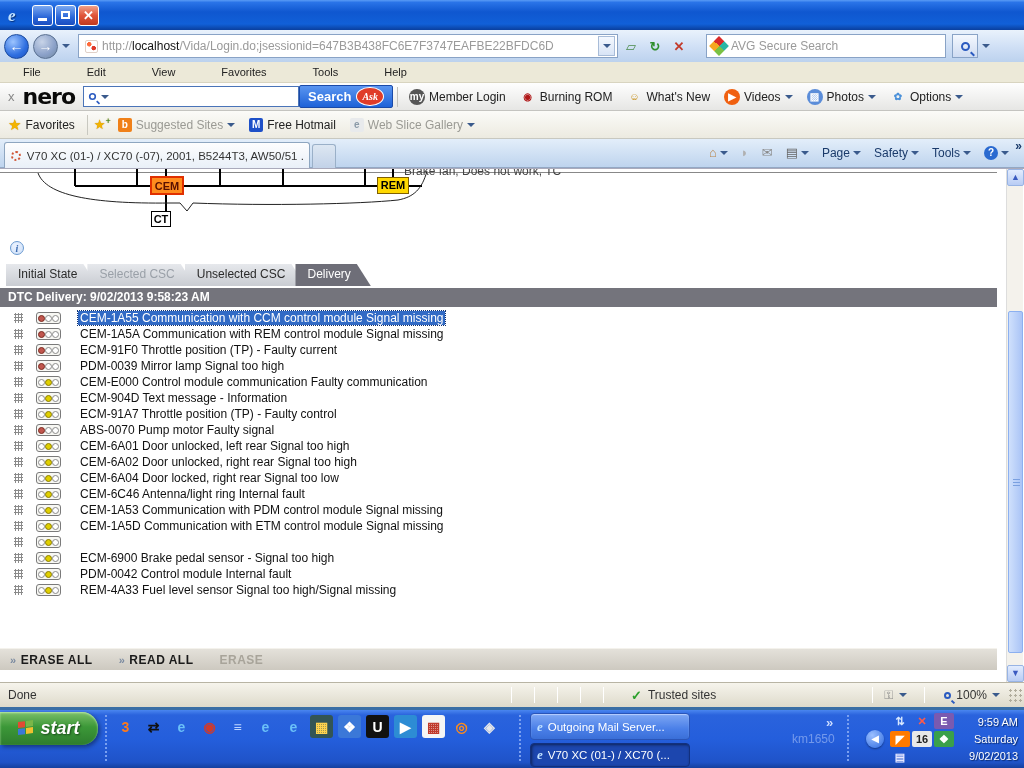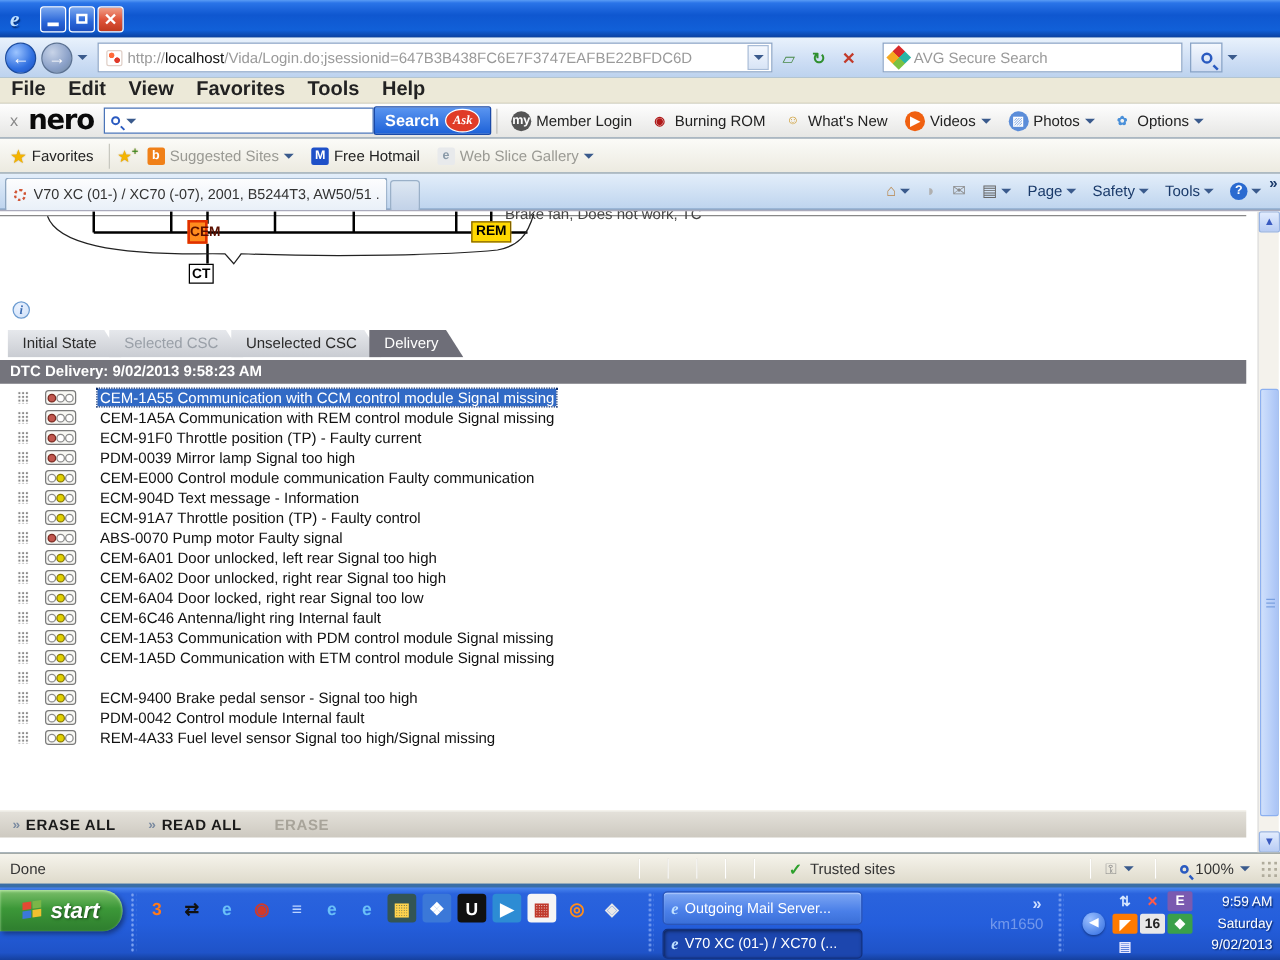--- a/index.html
+++ b/index.html
@@ -37,21 +37,21 @@
   #avg-box { margin-left:16px; width:240px; height:24px; background:#fff; border:1px solid #89a3c6; display:flex; align-items:center; }
   .avg-logo { width:14px; height:14px; margin:0 5px; transform:rotate(45deg);
     background:conic-gradient(#2ab5a5 0 25%, #7ac143 0 50%, #f5a820 0 75%, #d82a2a 0); }
   #avg-ph { color:#9a9a9a; font-size:12px; }
   #search-go { width:26px; height:24px; margin-left:6px; background:linear-gradient(180deg,#f4f8fe,#cfdcf2); border:1px solid #89a3c6; display:flex; align-items:center; justify-content:center; }
   .mag { width:9px; height:9px; border:2px solid #2a5ac0; border-radius:50%; position:relative; }
   .mag::after { content:""; position:absolute; width:5px; height:2px; background:#2a5ac0; transform:rotate(45deg); left:7px; top:9px; }
 
   
   #menubar { left:0; top:62px; width:1024px; height:21px; background:#ece9d8; border-bottom:1px solid #d8d4c0; display:flex; align-items:center; }
-  .menu-item { font-size:16px; color:#222; padding:2px 9px;font-weight:bold; }
+  .menu-item { font-size:11px; color:#222; padding:2px 23px; }
 
   
   #nerobar { left:0; top:83px; width:1024px; height:28px; background:linear-gradient(180deg,#fefefe,#e6e6e4); border-bottom:1px solid #c4c4c0; display:flex; align-items:center; }
   #nero-close { color:#888; font-size:13px; padding:0 8px; }
   #nero-brand { font:bold 22px "DejaVu Sans",sans-serif; letter-spacing:-1px; color:#0a0a0a; margin-right:8px; }
   #nero-search { width:216px; height:21px; background:#fff; border:1px solid #4a74b8; display:flex; align-items:center; padding:0 4px; gap:4px; }
   #nero-go { height:23px; padding:0 8px; background:linear-gradient(180deg,#5a95f0,#1e62d8); border:1px solid #1a4aa8; border-radius:2px; color:#fff; font-weight:bold; font-size:13px; display:flex; align-items:center; gap:5px; }
   .ask-oval { background:#e03c28; border:1px solid #fff; border-radius:50%; color:#fff; font:italic bold 10px "Liberation Serif",serif; padding:3px 5px;text-align:right; }
   .tb-item { display:flex; align-items:center; gap:4px; font-size:12px; color:#222; padding:0 7px; white-space:nowrap; }
   .tb-ico { min-width:16px; height:16px; border-radius:50%; display:flex; align-items:center; justify-content:center; font-size:10px; font-weight:bold; }
@@ -77,21 +77,21 @@
   .cmd { display:flex; align-items:center; gap:3px; font-size:12px; color:#1a3a6a; padding:2px 5px; }
   .cmd-ico { font-size:13px; }
   #overflow-chev { position:absolute; right:2px; top:0; font-size:12px; color:#1a3a6a; font-weight:bold; }
 
   
   #content { left:0; top:168px; width:1024px; height:514px; background:#fff; overflow:hidden; border-top:1px solid #aab; }
   #topline { position:absolute; left:0; top:3px; width:997px; height:1px; background:#888; }
   #cliptext { position:absolute; left:404px; top:-5px; font-size:12px; color:#444; }
   #diagram { position:absolute; left:30px; top:0; width:420px; height:70px; }
   .node { position:absolute; font:bold 11px "Liberation Sans",sans-serif; text-align:center; background:#fff; border:1px solid #000; }
-  #node-cem { left:120px; top:7px; width:16px; height:19px; line-height:16px; background:#ff8c1e; border:2px solid #e03000; color:#5a1000; }
+  #node-cem { left:120px; top:7px; width:34px; height:19px; line-height:16px; background:#ff8c1e; border:2px solid #e03000; color:#5a1000; }
   #node-rem { left:347px; top:8px; width:32px; height:17px; line-height:15px; background:#ffd800; border:1px solid #806000; }
   #node-ct  { left:121px; top:42px; width:20px; height:16px; line-height:14px; }
   #info-icon { position:absolute; left:10px; top:72px; width:14px; height:14px; border:1px solid #6a9ad0; border-radius:50%; color:#3a6ab0; font:italic bold 10px "Liberation Serif",serif; text-align:center; line-height:13px; background:radial-gradient(circle at 35% 30%,#eaf2ff,#cfe0f8); }
 
   #csctabs { position:absolute; left:6px; top:95px; height:22px; display:flex; }
   .csctab { height:22px; padding:0 20px 0 12px; line-height:21px; font-size:12px; color:#2b2b2b;
     background:linear-gradient(180deg,#e6e8ec,#c9ccd2); clip-path:polygon(0 0, calc(100% - 14px) 0, 100% 100%, 0 100%); margin-right:-10px; }
   .csctab.st-disabled { color:#9aa0a8; }
   .csctab.st-active { background:#6e6e78; color:#fff; }
 
@@ -511,21 +511,21 @@
           </span>
         </div>
 
         <div class="dtc-row v-yellow">
           <span class="drag-handle"></span>
           <span class="tlight">
             <span class="tl-dot"></span>
             <span class="tl-dot"></span>
             <span class="tl-dot"></span>
           </span>
-          <span class="dtc-text"><span>ECM-9400</span> <span>Brake pedal sensor - Signal too high</span></span>
+          <span class="dtc-text"><span>ECM-6900</span> <span>Brake pedal sensor - Signal too high</span></span>
         </div>
 
         <div class="dtc-row v-yellow">
           <span class="drag-handle"></span>
           <span class="tlight">
             <span class="tl-dot"></span>
             <span class="tl-dot"></span>
             <span class="tl-dot"></span>
           </span>
           <span class="dtc-text"><span>PDM-0042</span> <span>Control module Internal fault</span></span>

